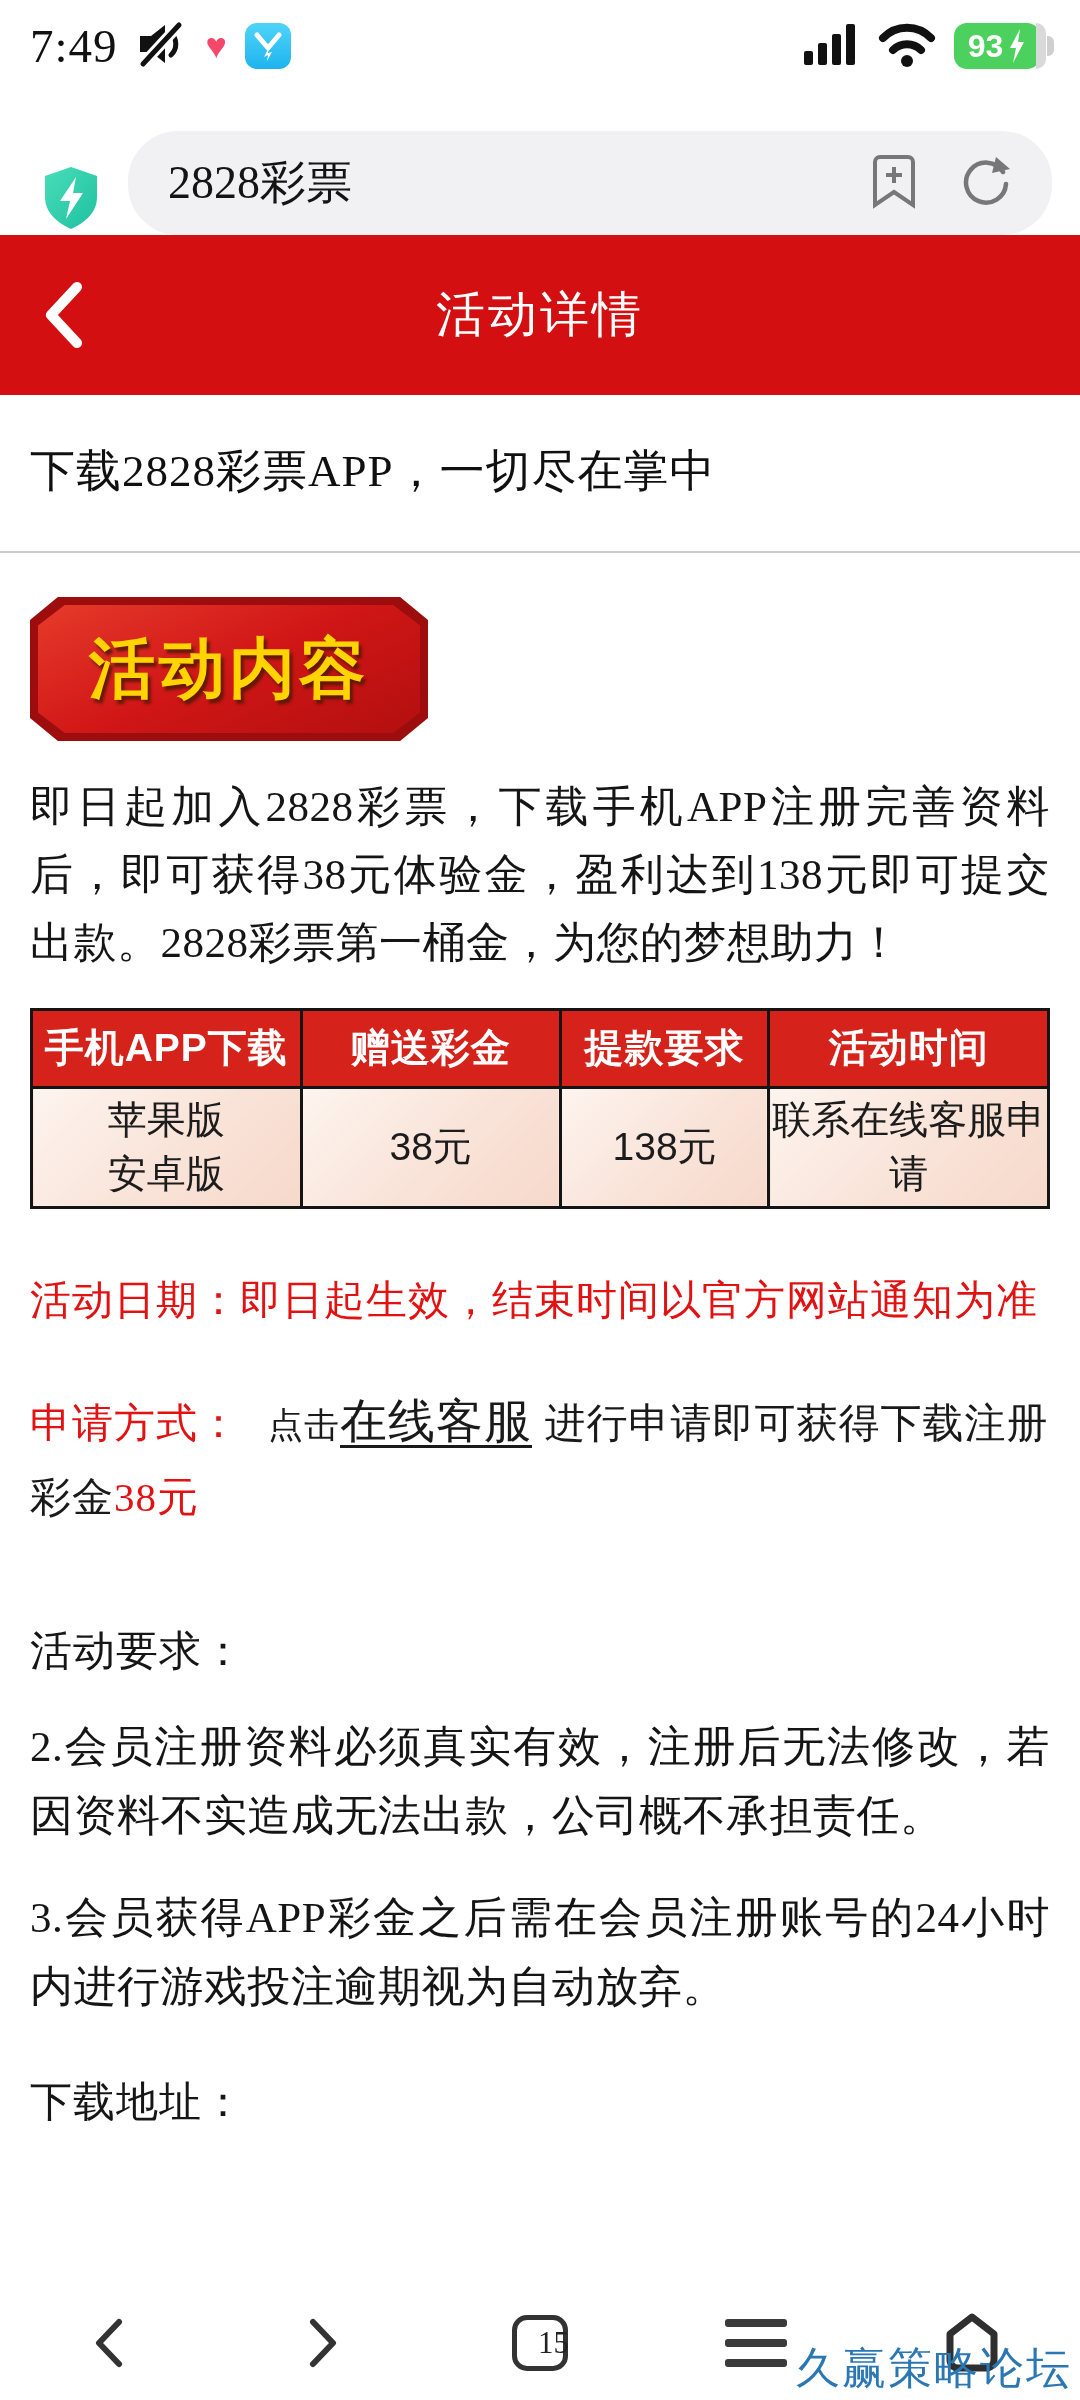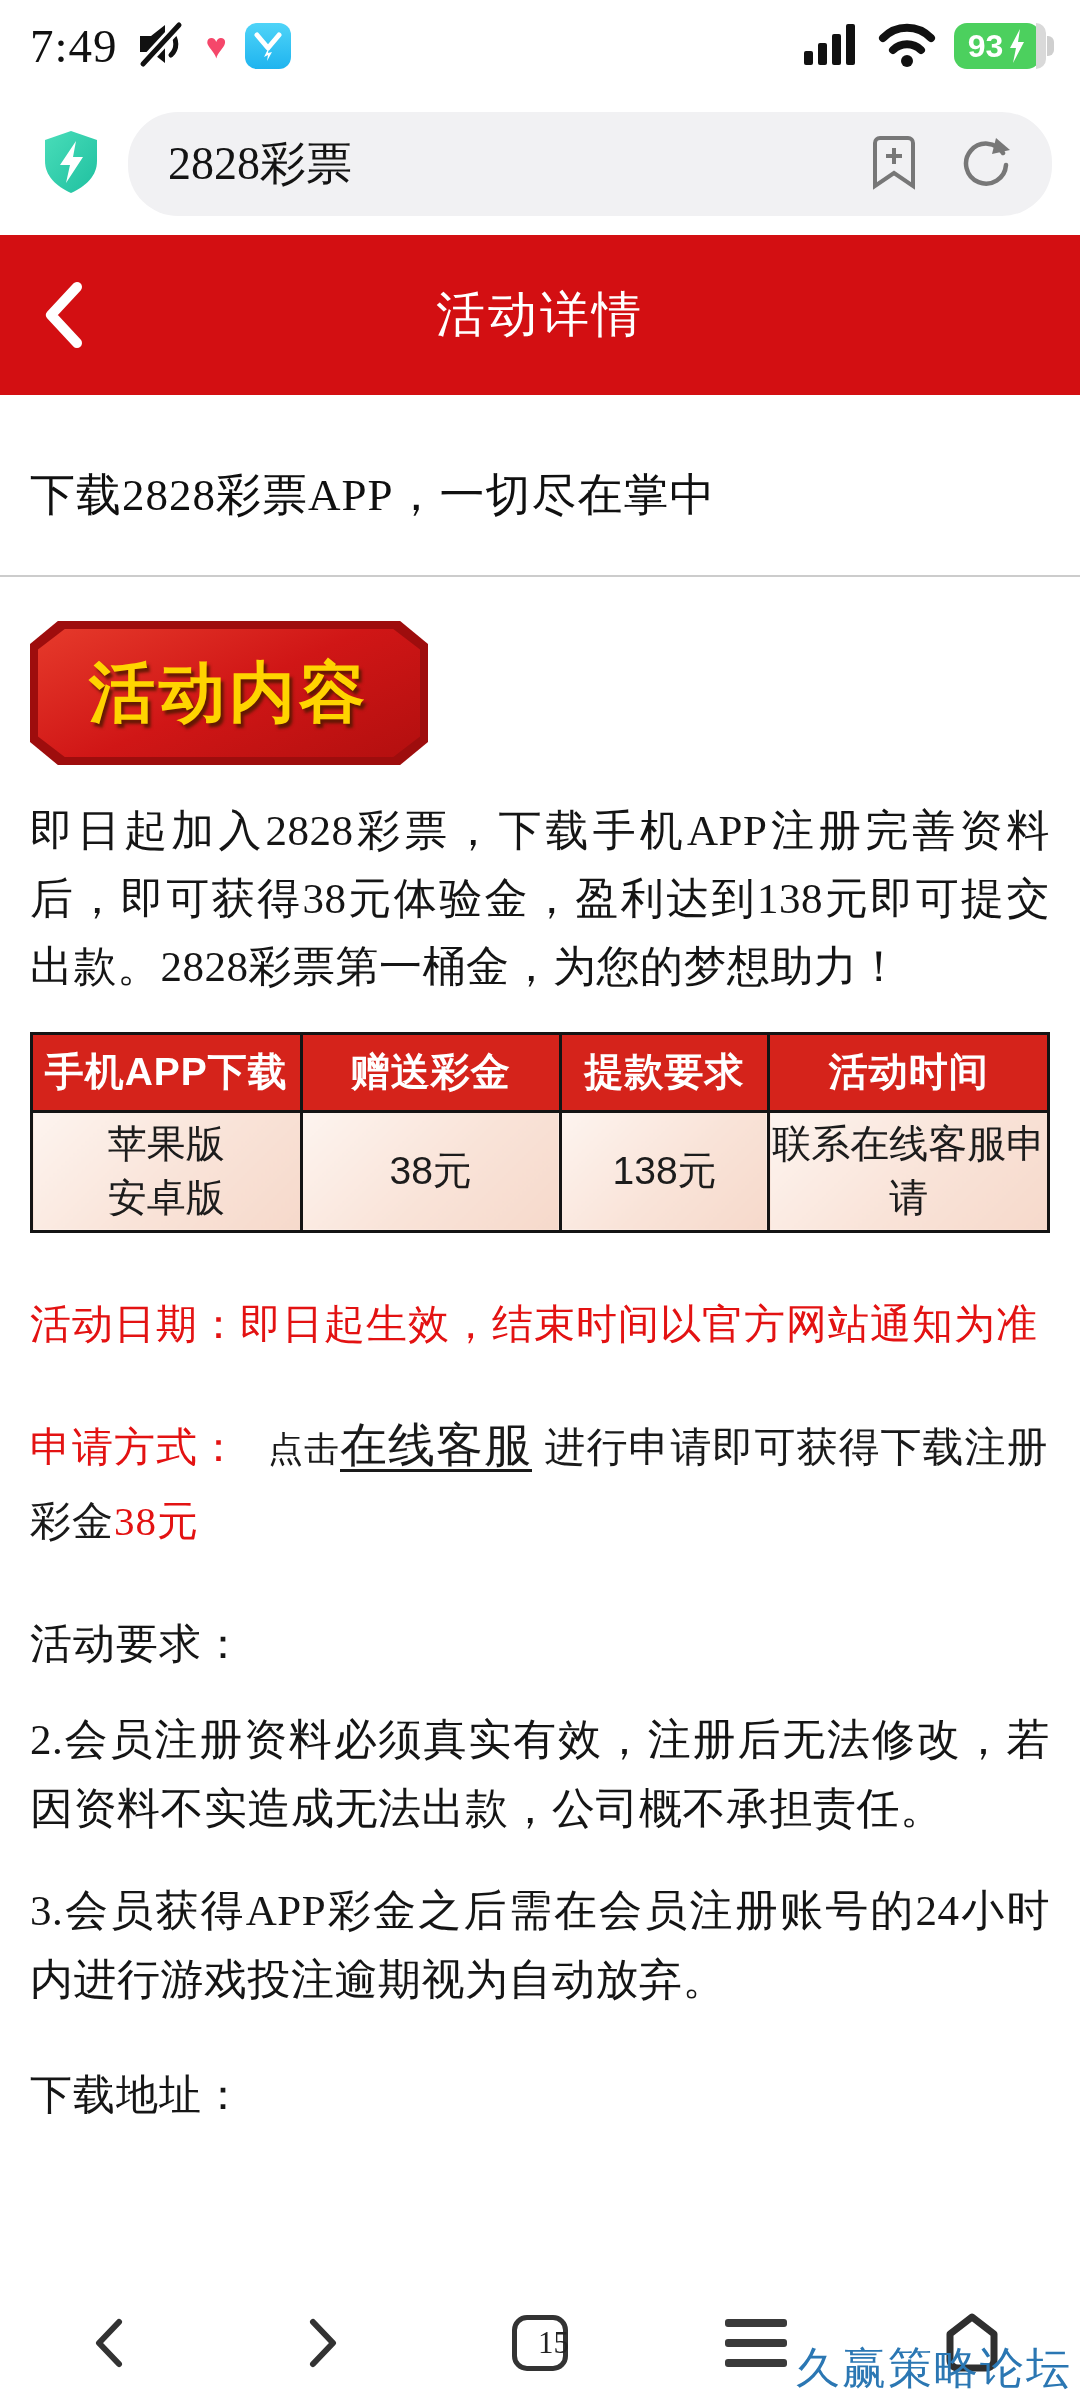--- a/index.html
+++ b/index.html
@@ -26,31 +26,31 @@
   .sb-left,.sb-right{display:flex;align-items:center;gap:18px;text-align:center;}
   .sb-time{font-family:"Liberation Serif","DejaVu Serif",serif;font-size:47px;color:#111;letter-spacing:1px;}
   .heart{font-size:36px;color:var(--heart-pink);line-height:1;}
   .app-chip{width:46px;height:46px;border-radius:12px;background:linear-gradient(180deg,#4fd4f8,#1fb4ef);display:flex;align-items:center;justify-content:center;}
   .battery{position:relative;display:flex;align-items:center;}
   .battery-body{width:86px;height:46px;border-radius:13px;background:var(--battery-green);display:flex;align-items:center;justify-content:center;gap:5px;}
   .battery-rest{width:10px;height:46px;background:#d9d9d9;border-radius:0 13px 13px 0;margin-left:-4px;}
   .battery-tip{width:7px;height:20px;background:#cfcfcf;border-radius:0 6px 6px 0;margin-left:1px;}
   .battery-num{color:#fff;font-size:32px;font-weight:bold;}
   
-  .url-row{height:143px;display:flex;align-items:center;padding:0 28px 0 40px;gap:26px;background:#fff;}
+  .url-row{height:143px;display:flex;align-items:flex-end;padding:0 28px 0 40px;gap:26px;background:#fff;}
   .url-pill{flex:1;height:104px;background:var(--url-pill-gray);border-radius:50px;display:flex;align-items:center;padding:0 40px;gap:30px;}
   .url-text{flex:1;font-family:"Liberation Serif","DejaVu Serif",serif;font-size:46px;color:#141414;}
   .url-icons{display:flex;align-items:center;gap:42px;}
   
   .app-header{height:160px;background:var(--accent-red);position:relative;display:flex;align-items:center;justify-content:center;}
   .back-btn{position:absolute;left:34px;top:50%;transform:translateY(-50%);width:60px;height:80px;display:flex;align-items:center;justify-content:center;}
   .app-title{color:#fff;font-size:49px;letter-spacing:3px;font-weight:500;}
   
   .content{padding:0 30px;}
-  .page-heading{font-family:"Liberation Serif","DejaVu Serif",serif;font-size:45px;color:#101010;margin-top:70px;letter-spacing:1px;}
+  .page-heading{font-family:"Liberation Serif","DejaVu Serif",serif;font-size:45px;color:#101010;margin-top:46px;letter-spacing:1px;}
   .divider{border-top:2px solid #cccccc;margin:50px -30px 0 -30px;}
   .period{font-family:"Liberation Serif","DejaVu Serif",serif;font-size:41px;color:#4c4c4c;margin-top:42px;}
   .stamp{width:398px;height:144px;margin-top:44px;position:relative;
     clip-path:polygon(7% 0%,93% 0%,100% 16%,100% 84%,93% 100%,7% 100%,0% 84%,0% 16%);
     background:var(--badge-edge);display:flex;align-items:center;justify-content:center;}
   .stamp-inner{position:absolute;inset:8px;
     clip-path:polygon(7% 0%,93% 0%,100% 16%,100% 84%,93% 100%,7% 100%,0% 84%,0% 16%);
     background:linear-gradient(155deg,#e63a2b 0%,#d01616 50%,#b30f0f 100%);
     display:flex;align-items:center;justify-content:center;}
   .stamp-text{color:var(--badge-gold);font-size:66px;font-weight:bold;letter-spacing:4px;
@@ -65,21 +65,21 @@
   .cell-two-line span{display:block;line-height:1.4;}
   .col1{width:26.5%}.col2{width:25.5%}.col3{width:20.5%}.col4{width:27.5%}
   
   .date-note{color:var(--link-red);font-size:41px;font-weight:500;margin-top:64px;letter-spacing:1px;}
   .apply-line{margin-top:52px;font-size:41px;line-height:1.75;letter-spacing:1px;}
   .apply-label{color:var(--link-red);font-weight:500;margin-right:28px;}
   .apply-pre{font-size:35px;color:#1a1a1a;}
   .apply-link{font-size:47px;color:#1a1a1a;text-decoration:underline;text-decoration-thickness:3px;text-underline-offset:8px;}
   .apply-post{color:#1a1a1a;}
   .apply-amount{color:var(--link-red);font-family:"Liberation Serif","DejaVu Serif",serif;}
-  .req-title{font-size:42px;color:#161616;margin-top:58px;letter-spacing:1px;}
+  .req-title{font-size:42px;color:#161616;margin-top:89px;letter-spacing:1px;}
   .req-item{font-family:"Liberation Serif","DejaVu Serif",serif;font-size:43px;color:#151515;line-height:1.6;text-align:justify;margin-top:34px;letter-spacing:.5px;}
   .dl-title{font-size:42px;color:#161616;margin-top:52px;letter-spacing:1px;}
   
   .navbar{position:absolute;left:0;bottom:0;width:100%;height:114px;background:#fff;display:flex;align-items:center;justify-content:space-around;z-index:20;}
   .nav-item{width:120px;height:90px;display:flex;align-items:center;justify-content:center;}
   .tab-box{width:56px;height:56px;border:5px solid #333;border-radius:15px;display:flex;align-items:center;justify-content:center;padding-left:27px;}
   .tab-count{font-family:"Liberation Serif","DejaVu Serif",serif;font-size:31px;color:#222;}
   .hamburger{display:flex;flex-direction:column;gap:12px;}
   .hamburger i{display:block;width:62px;height:8px;background:#3a3a3a;border-radius:3px;}
   .watermark{position:absolute;right:8px;bottom:2px;z-index:30;

